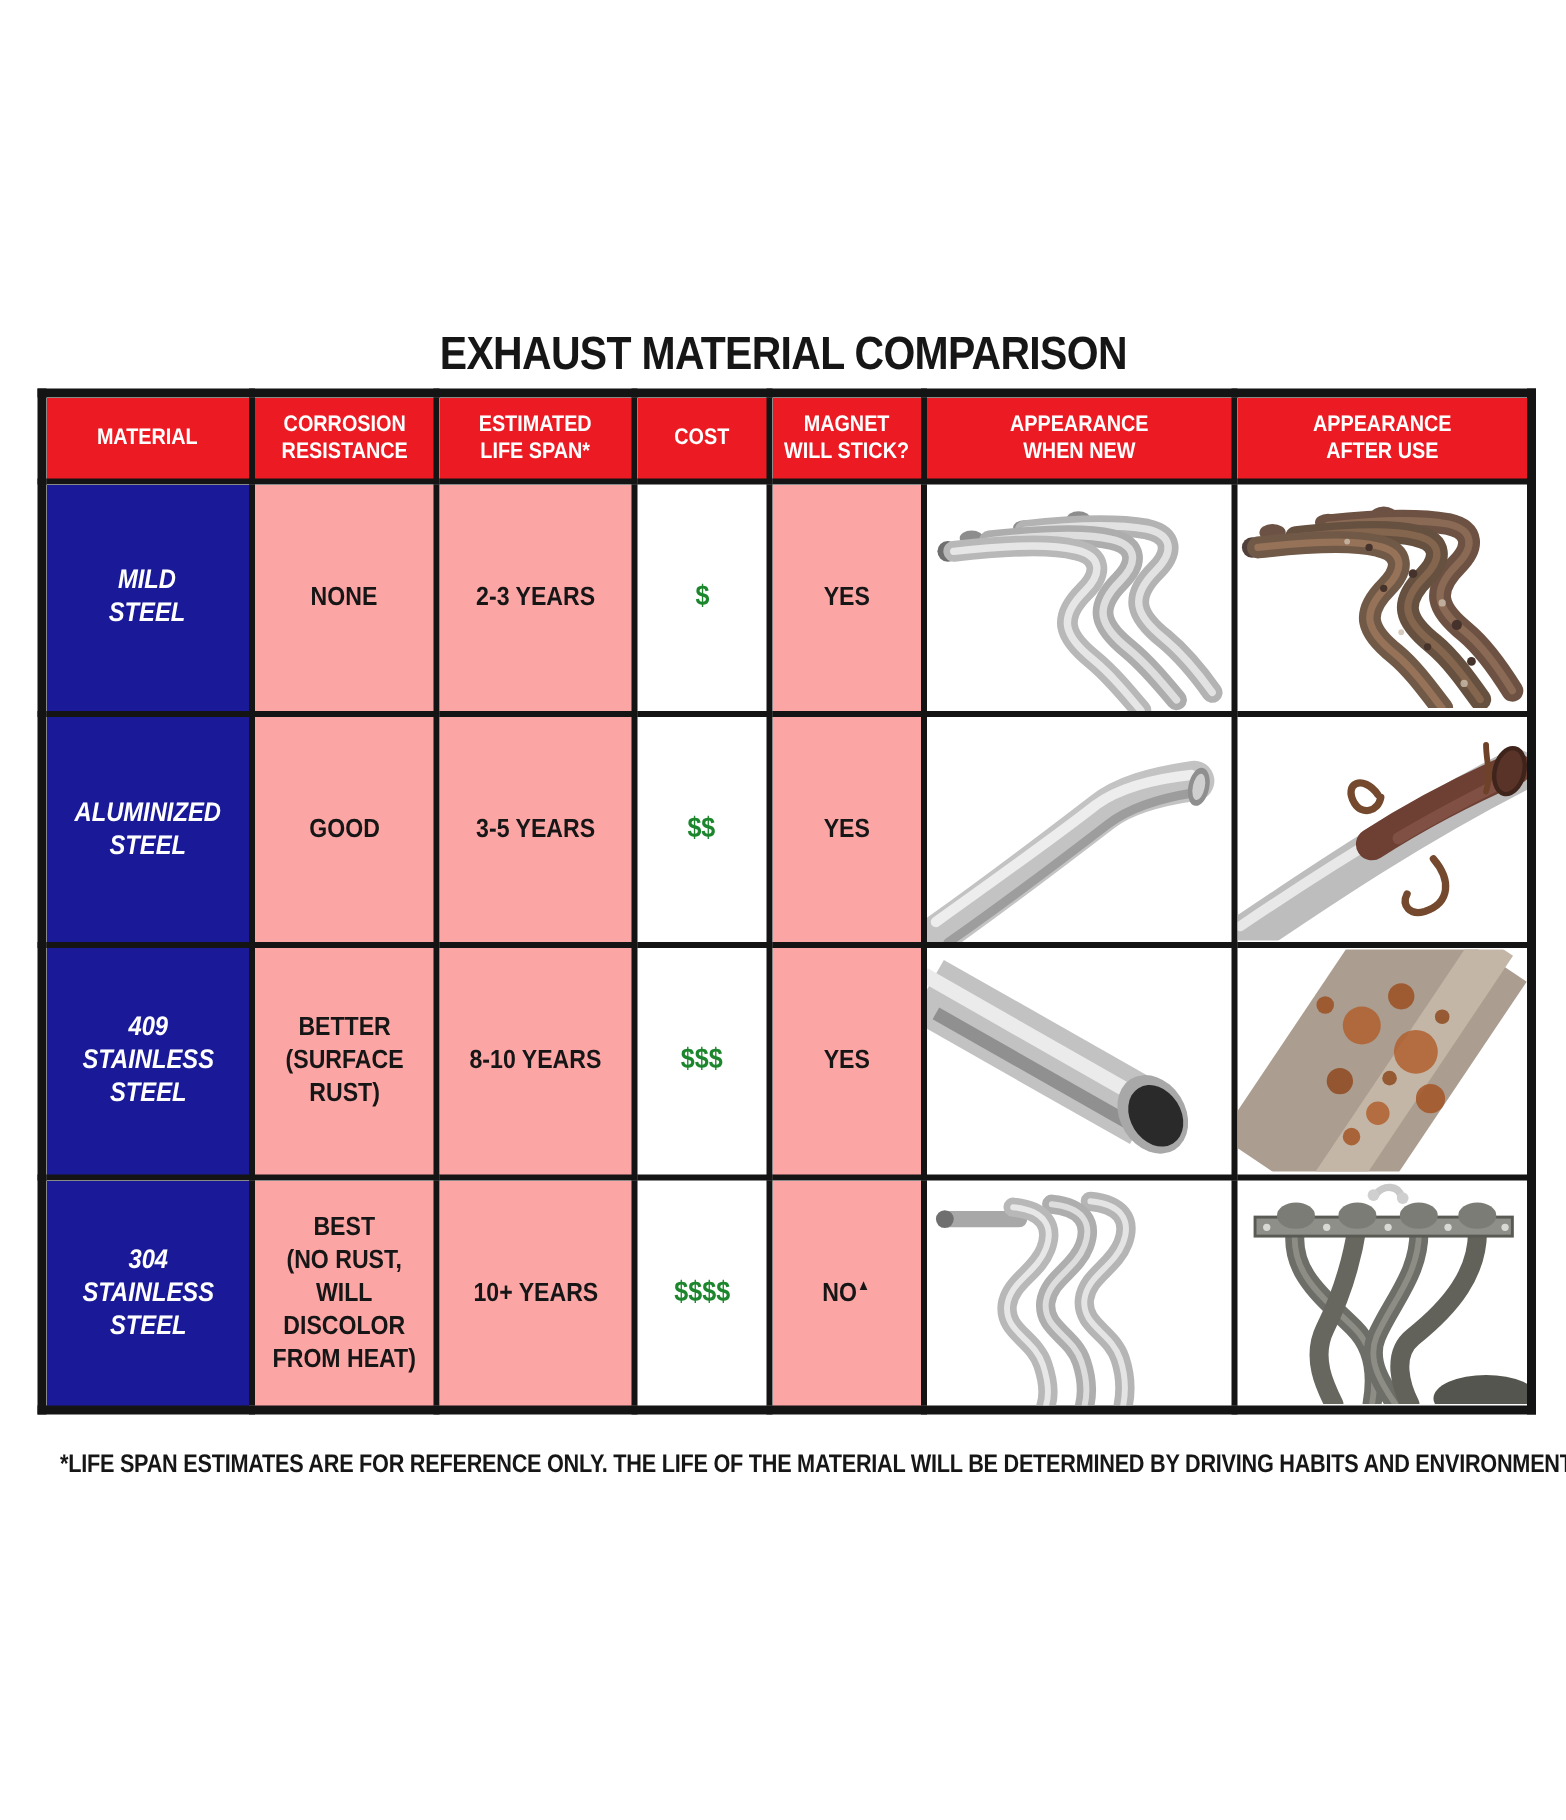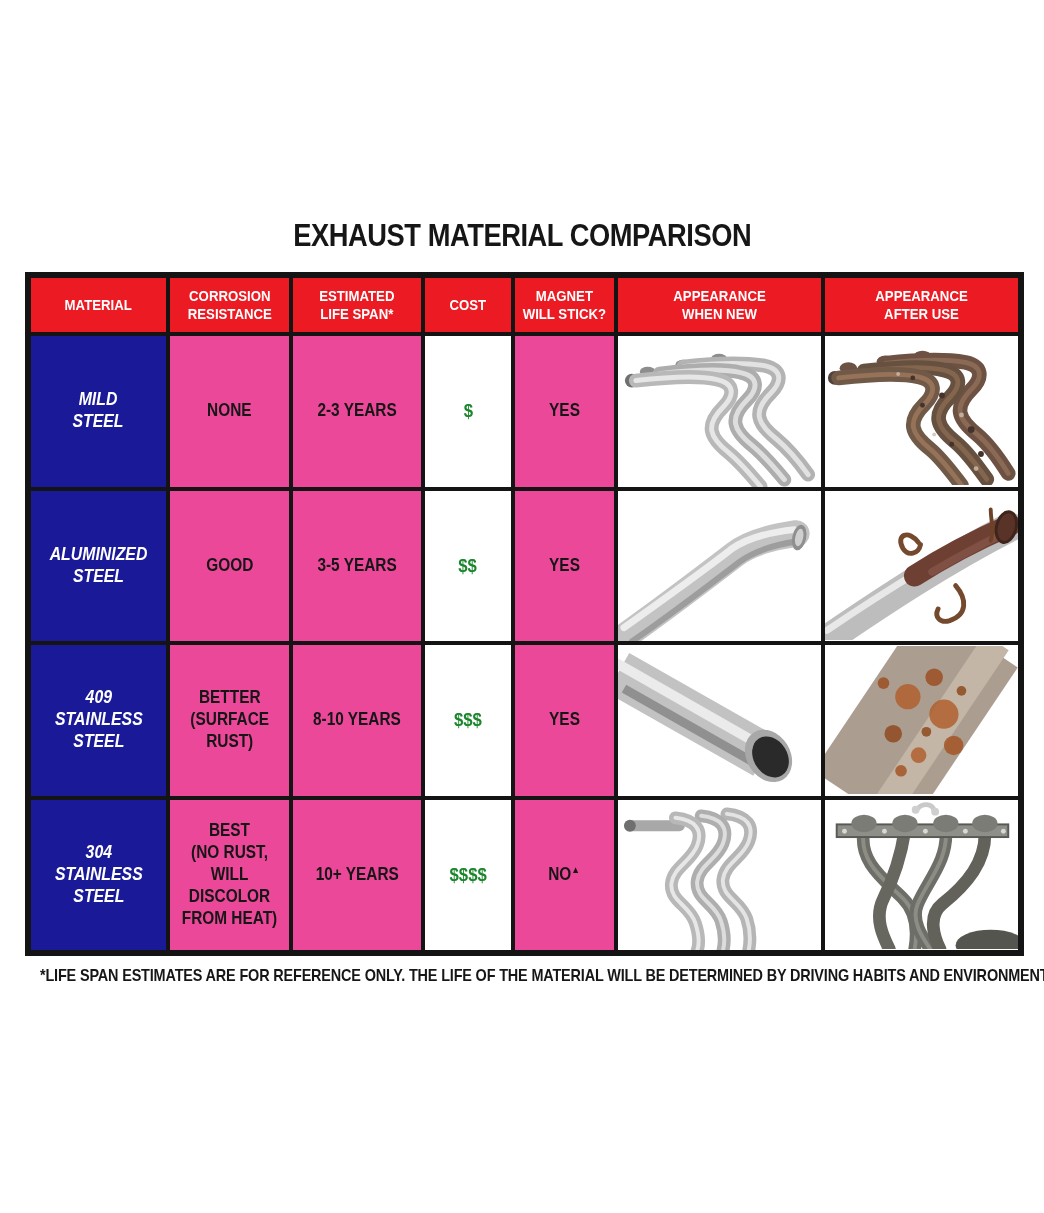--- a/index.html
+++ b/index.html
@@ -7,37 +7,37 @@
     position:relative; width:1044px; height:1213px; background:#ffffff;
     font-family:"Liberation Sans", sans-serif; overflow:hidden;
   }
   .title {
     position:absolute; top:218px; left:0; width:1044px; text-align:center;
     font-size:31px; font-weight:700; color:#161616; letter-spacing:-0.5px;
   }
   .cnd  { display:inline-block; transform:scaleX(0.88); transform-origin:center; white-space:pre-line; }
   .cndL { display:inline-block; transform:scaleX(0.85); transform-origin:left center; white-space:nowrap; }
 
-  .tablewrap { position:absolute; top:272px; left:25px;border-radius:14px; }
+  .tablewrap { position:absolute; top:259px; left:25px;border-radius:14px; }
   table.cmp {
     border-collapse:collapse; table-layout:fixed;
     border:6px solid #141414; font-weight:700;
   }
   table.cmp th, table.cmp td {
     border:4px solid #141414; padding:0; text-align:center; vertical-align:middle; overflow:hidden;
   }
   th.hdr {
     background:var(--header_red,#EC1B23); color:#ffffff;
     font-size:15px; line-height:1.18; height:54px;
   }
   td.mat {
     background:var(--material_blue,#1A1A99); color:#ffffff;
     font-size:18px; line-height:1.22;font-style:italic;
   }
-  td.val  { color:#161616; font-size:17.5px; line-height:1.25; background:#ec4899; }
+  td.val  { color:#161616; font-size:17.5px; line-height:1.25; background:#fca5a5; }
   td.cost { color:var(--dollar_green,#1C862D); font-size:19px; background:#ffffff; }
   td.val sup { font-size:10px; vertical-align:super; }
   td.photo { background:#ffffff; padding:0; }
   td.photo svg { display:block; width:100%; height:100%; }
   tr.datarow { height:152px; }
 
   .footnotes {
     position:absolute; left:40px; top:962px; width:995px;
     color:#161616; font-weight:700; font-size:17px; line-height:28px; letter-spacing:-0.2px;
   }

